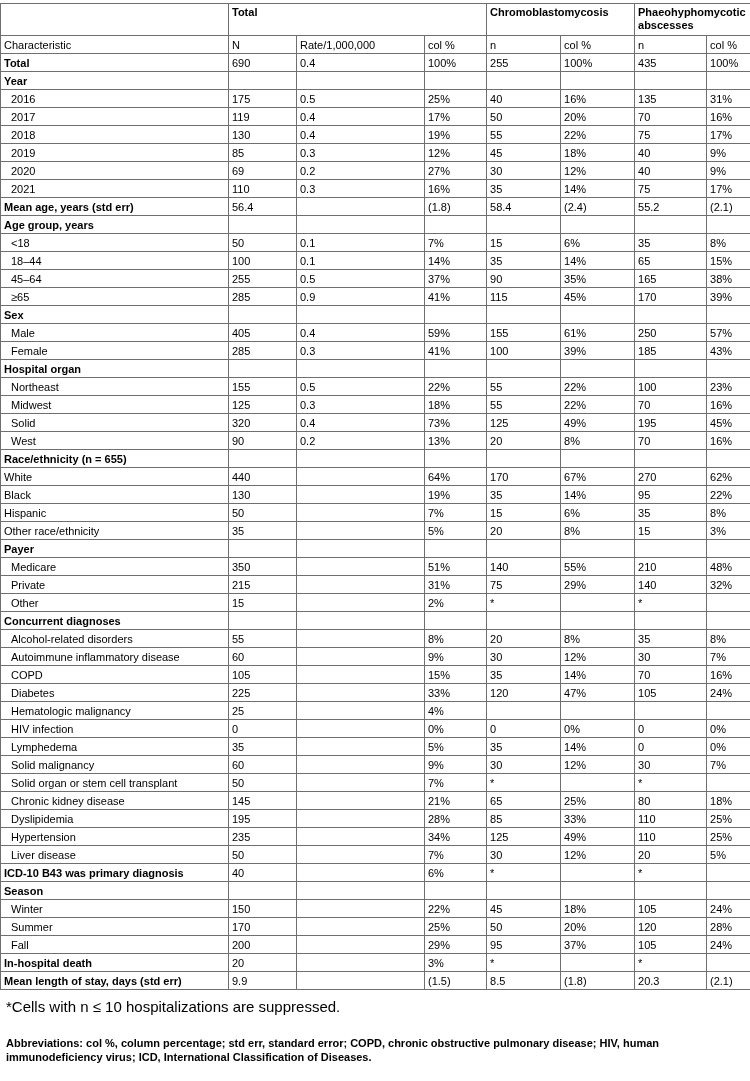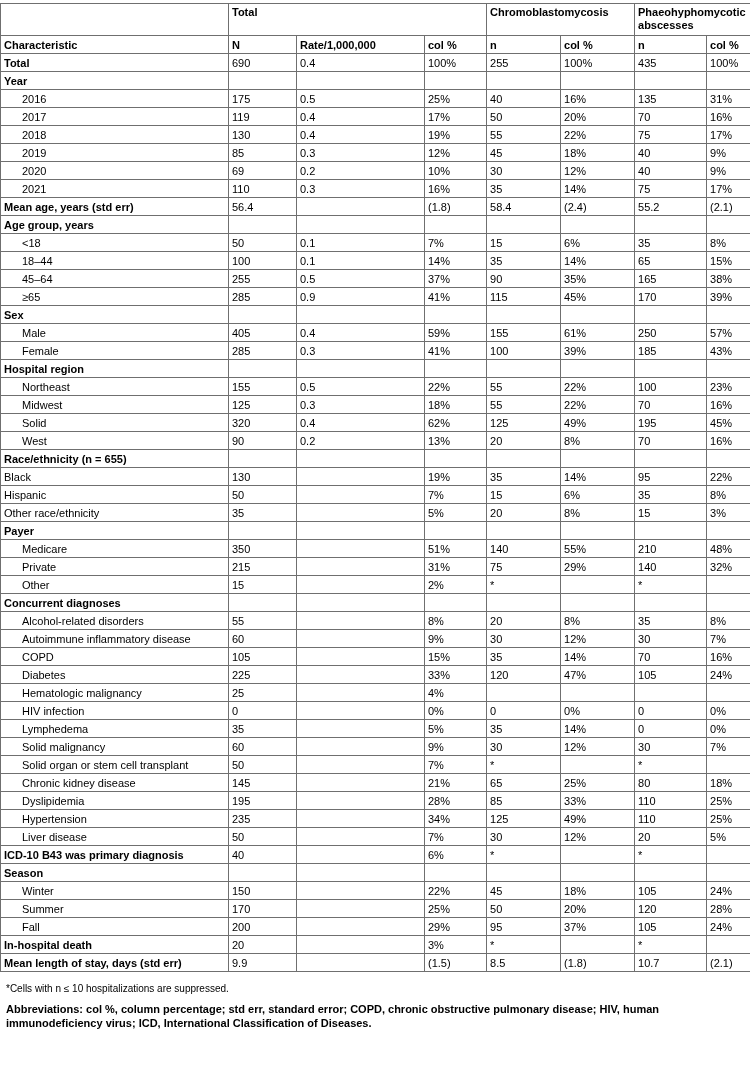--- a/index.html
+++ b/index.html
@@ -25,28 +25,28 @@
     white-space:nowrap;
     overflow:hidden;
     font-weight:normal;
   }
   table.char-table tr.group-header th {
     font-weight:bold;
     vertical-align:top;
     white-space:normal;
     height:28px;
   }
-  table.char-table tr.col-header th { font-weight:bold; }
+  table.char-table tr.col-header th { font-weight:normal; }
   td.label.section, td.label.bold { font-weight:bold; }
-  td.label.indent { padding-left:21px; }
+  td.label.indent { padding-left:10px; }
   .footnotes { padding:8px 6px 0 6px; }
   .fn-suppress {
-    font-size:10px;
+    font-size:15px;
     line-height:13px;
-    margin:2px 0 8px 0;
+    margin:2px 0 24px 0;
   }
   .fn-abbrev {
     font-size:11px;
     font-weight:bold;
     line-height:13.5px;
     margin:0 0 10px 0;
   }
 </style>
 </head>
 <body>
@@ -139,21 +139,21 @@
           <td>12%</td>
           <td>45</td>
           <td>18%</td>
           <td>40</td>
           <td>9%</td>
         </tr>
         <tr>
           <td class="label indent">2020</td>
           <td>69</td>
           <td>0.2</td>
-          <td>10%</td>
+          <td>27%</td>
           <td>30</td>
           <td>12%</td>
           <td>40</td>
           <td>9%</td>
         </tr>
         <tr>
           <td class="label indent">2021</td>
           <td>110</td>
           <td>0.3</td>
           <td>16%</td>
@@ -246,21 +246,21 @@
           <td class="label indent">Female</td>
           <td>285</td>
           <td>0.3</td>
           <td>41%</td>
           <td>100</td>
           <td>39%</td>
           <td>185</td>
           <td>43%</td>
         </tr>
         <tr>
-          <td class="label section">Hospital region</td>
+          <td class="label section">Hospital organ</td>
           <td></td>
           <td></td>
           <td></td>
           <td></td>
           <td></td>
           <td></td>
           <td></td>
         </tr>
         <tr>
           <td class="label indent">Northeast</td>
@@ -279,21 +279,21 @@
           <td>18%</td>
           <td>55</td>
           <td>22%</td>
           <td>70</td>
           <td>16%</td>
         </tr>
         <tr>
           <td class="label indent">Solid</td>
           <td>320</td>
           <td>0.4</td>
-          <td>62%</td>
+          <td>73%</td>
           <td>125</td>
           <td>49%</td>
           <td>195</td>
           <td>45%</td>
         </tr>
         <tr>
           <td class="label indent">West</td>
           <td>90</td>
           <td>0.2</td>
           <td>13%</td>
@@ -306,20 +306,30 @@
           <td class="label section">Race/ethnicity (n = 655)</td>
           <td></td>
           <td></td>
           <td></td>
           <td></td>
           <td></td>
           <td></td>
           <td></td>
         </tr>
         <tr>
+          <td class="label plain">White</td>
+          <td>440</td>
+          <td></td>
+          <td>64%</td>
+          <td>170</td>
+          <td>67%</td>
+          <td>270</td>
+          <td>62%</td>
+        </tr>
+        <tr>
           <td class="label plain">Black</td>
           <td>130</td>
           <td></td>
           <td>19%</td>
           <td>35</td>
           <td>14%</td>
           <td>95</td>
           <td>22%</td>
         </tr>
         <tr>
@@ -582,21 +592,21 @@
           <td>*</td>
           <td></td>
         </tr>
         <tr>
           <td class="label bold">Mean length of stay, days (std err)</td>
           <td>9.9</td>
           <td></td>
           <td>(1.5)</td>
           <td>8.5</td>
           <td>(1.8)</td>
-          <td>10.7</td>
+          <td>20.3</td>
           <td>(2.1)</td>
         </tr>
       </tbody>
   </table>
 
   <div class="footnotes">
     <p class="fn-suppress">*Cells with n ≤ 10 hospitalizations are suppressed.</p>
     <p class="fn-abbrev">Abbreviations: col %, column percentage; std err, standard error; COPD, chronic obstructive pulmonary disease; HIV, human immunodeficiency virus; ICD, International Classification of Diseases.</p>
 
   </div>

